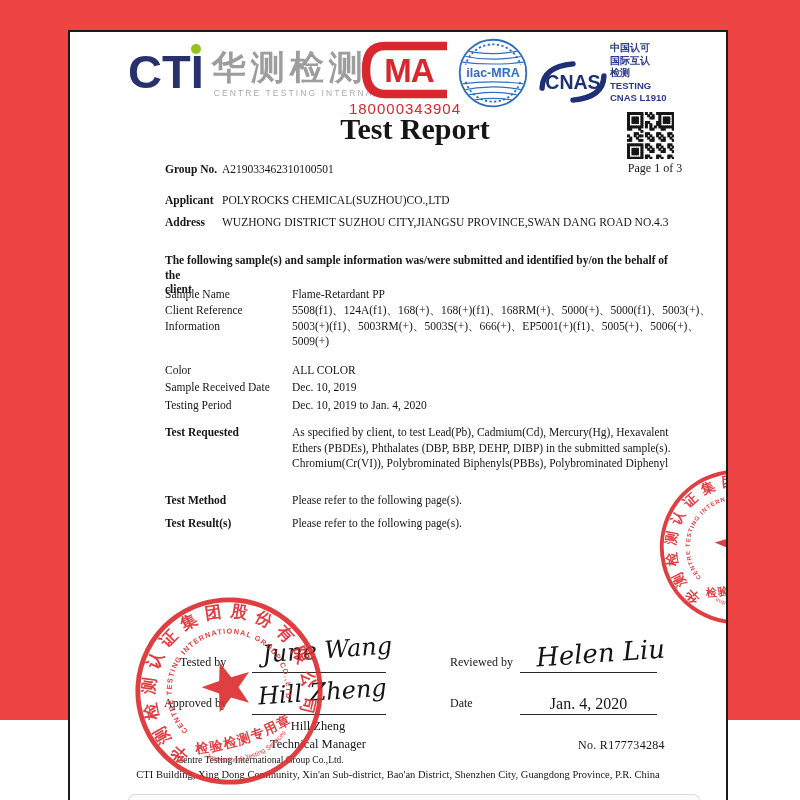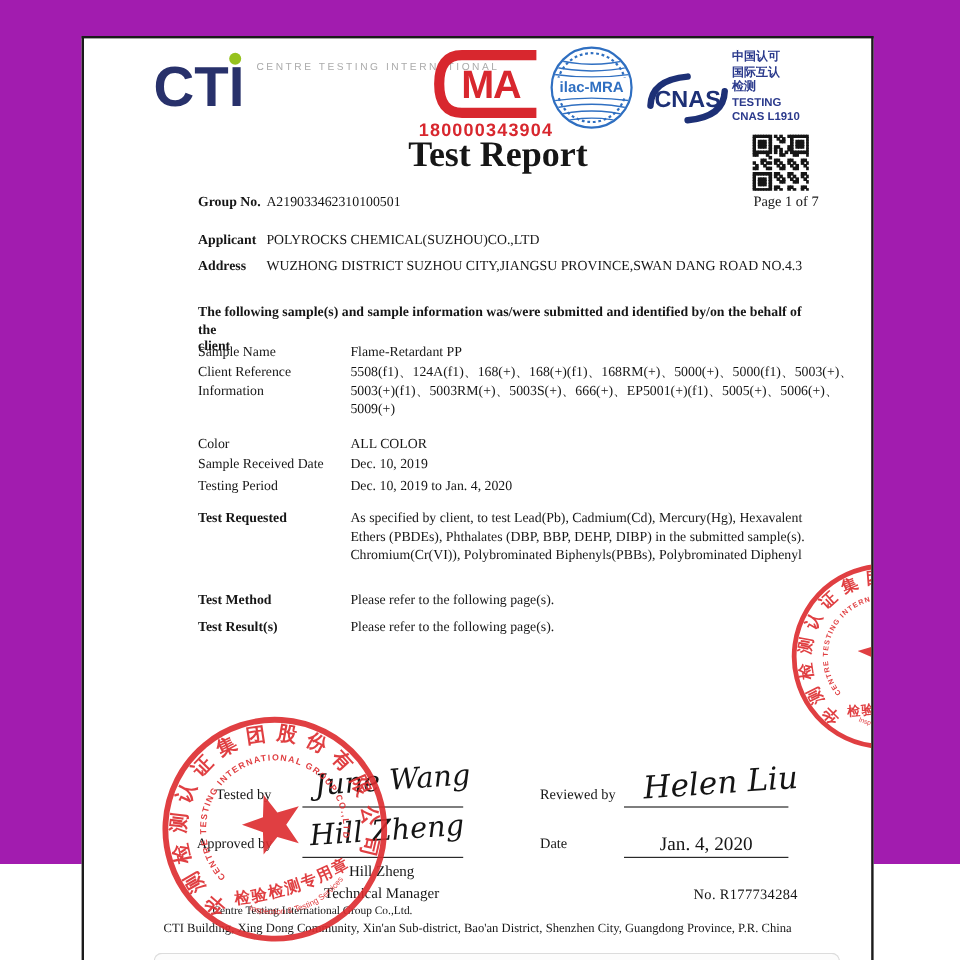--- a/index.html
+++ b/index.html
@@ -1,33 +1,33 @@
 <!DOCTYPE html>
 <html><head>
 <meta charset="utf-8">
 <style>
   html,body{margin:0;padding:0;background:#ffffff;width:800px;height:800px;overflow:hidden;
     font-family:"Liberation Serif","DejaVu Serif",serif;color:#161616;}
-  #canvas{position:relative;width:800px;height:720px;background:#a21caf;}
+  #canvas{position:relative;width:800px;height:720px;background:#ef4444;}
   #page{position:absolute;left:68px;top:30px;width:656px;height:770px;background:#fff;
     border-top:2px solid #1b1b1b;border-left:2px solid #1b1b1b;border-right:2px solid #1b1b1b;
     overflow:hidden;}
   .abs{position:absolute;}
   
   #cti-logo{left:58px;top:16px;display:flex;align-items:flex-start;}
   #cti-word{font-family:"Liberation Sans",sans-serif;font-weight:800;font-size:47px;line-height:47px;
     color:#28316b;letter-spacing:0px;position:relative;}
   #cti-dot{position:absolute;width:10px;height:10px;border-radius:50%;background:#96c21e;right:3px;top:-4px;}
   #cti-cn{font-family:"DejaVu Sans",sans-serif;font-size:34px;line-height:38px;color:#9d9d9d;
     font-weight:700;letter-spacing:5px;margin-left:8px;}
   #cti-tagline{font-family:"Liberation Sans",sans-serif;font-size:8.5px;color:#ababab;
     letter-spacing:2.1px;margin-left:10px;margin-top:2px;white-space:nowrap;}
   #cma-box{left:289px;top:6px;width:92px;height:64px;}
   #cma-number{left:255px;top:68px;width:160px;text-align:center;color:#d8272e;
-    font-family:"Liberation Sans",sans-serif;font-weight:700;font-size:15px;letter-spacing:1px;}
+    font-family:"Liberation Sans",sans-serif;font-weight:400;font-size:15px;letter-spacing:1px;}
   #ilac-box{left:386px;top:4px;width:74px;height:74px;}
   #cnas-box{left:466px;top:26px;width:74px;height:48px;}
   #accr{left:540px;top:10px;font-family:"Liberation Sans",sans-serif;font-weight:700;
     color:#2b3a8c;font-size:9.5px;line-height:12.5px;}
   #accr .cn{font-family:"DejaVu Sans",sans-serif;font-size:10px;}
   #qr{left:557px;top:80px;width:47px;height:47px;}
   #doc-title{left:200px;top:80px;width:290px;text-align:center;font-size:30px;font-weight:700;}
   #page-indicator{left:520px;top:129px;width:130px;text-align:center;font-size:12px;}
   
   .row{position:absolute;left:95px;display:flex;font-size:11.5px;line-height:15px;}
@@ -64,20 +64,21 @@
 
 <div id="canvas">
  <div id="page">
 
   <div class="abs" id="cti-logo">
     <div id="cti-word">
       <span>CTI</span>
       <span id="cti-dot"></span>
     </div>
     <div>
+      <div id="cti-cn">华测检测</div>
       <div id="cti-tagline">CENTRE TESTING INTERNATIONAL</div>
     </div>
   </div>
 
   <div class="abs" id="cma-box">
     <svg width="92" height="64" viewBox="0 0 184 128">
       <path d="M 176,16 L 52,16 Q 14,16 14,64 Q 14,112 52,112 L 176,112" fill="none" stroke="#d8272e" stroke-width="17" stroke-linecap="butt"></path>
       <text x="100" y="87" text-anchor="middle" fill="#d8272e" font-family="Liberation Sans,sans-serif" font-weight="800" font-size="66" letter-spacing="-2">MA</text>
     </svg>
   </div>
@@ -311,21 +312,21 @@
           <rect x="13.43" y="44.76" width="3" height="3" fill="#161616"></rect>
           <rect x="17.90" y="44.76" width="3" height="3" fill="#161616"></rect>
           <rect x="22.38" y="44.76" width="3" height="3" fill="#161616"></rect>
           <rect x="29.10" y="44.76" width="3" height="3" fill="#161616"></rect>
           <rect x="33.57" y="44.76" width="3" height="3" fill="#161616"></rect>
           <rect x="40.29" y="44.76" width="3" height="3" fill="#161616"></rect>
           <rect x="44.76" y="44.76" width="3" height="3" fill="#161616"></rect>
         </svg></div>
 
   <div class="abs" id="doc-title">Test Report</div>
-  <div class="abs" id="page-indicator">Page 1 of 7</div>
+  <div class="abs" id="page-indicator">Page 1 of 3</div>
 
   <div class="row w1" style="top:130px">
     <span class="lbl">Group No.</span>
     <span class="val">A219033462310100501</span>
   </div>
   <div class="row w1" style="top:161px">
     <span class="lbl">Applicant</span>
     <span class="val">POLYROCKS CHEMICAL(SUZHOU)CO.,LTD</span>
   </div>
   <div class="row w1" style="top:183px">

